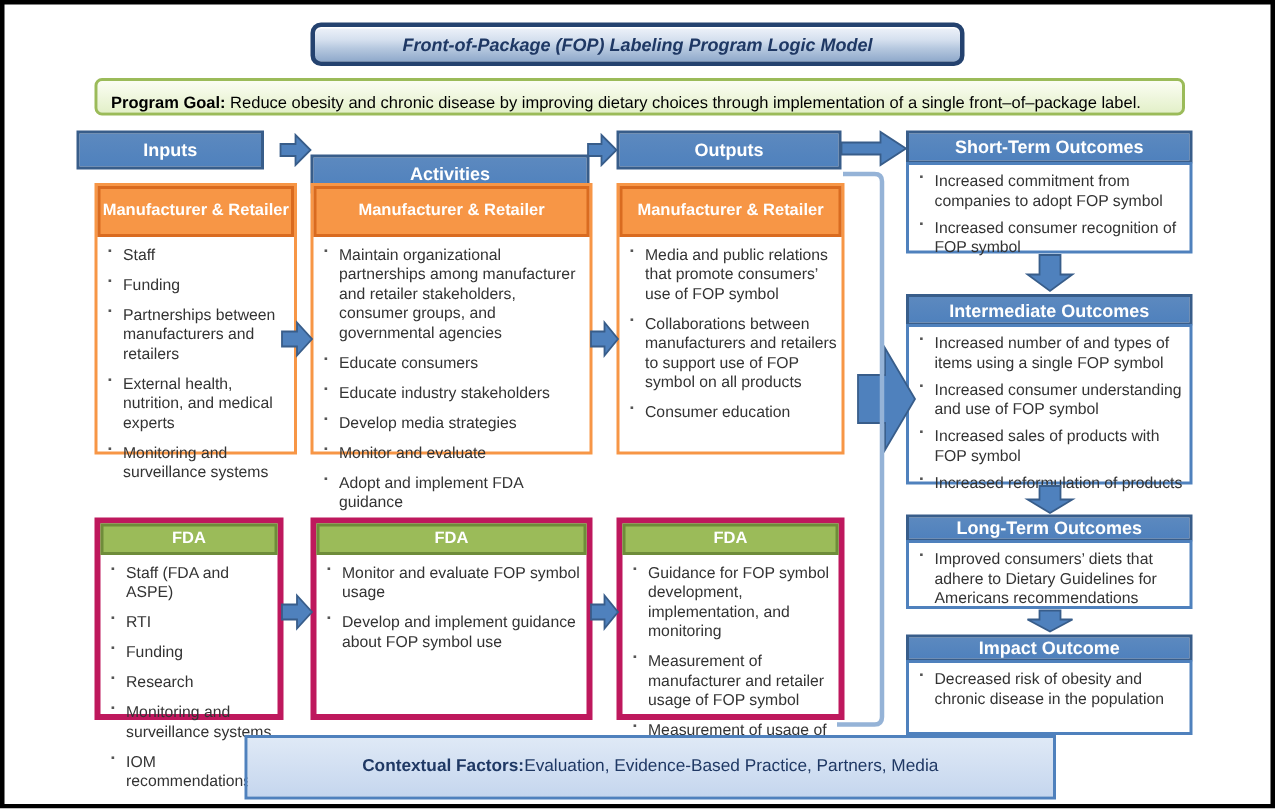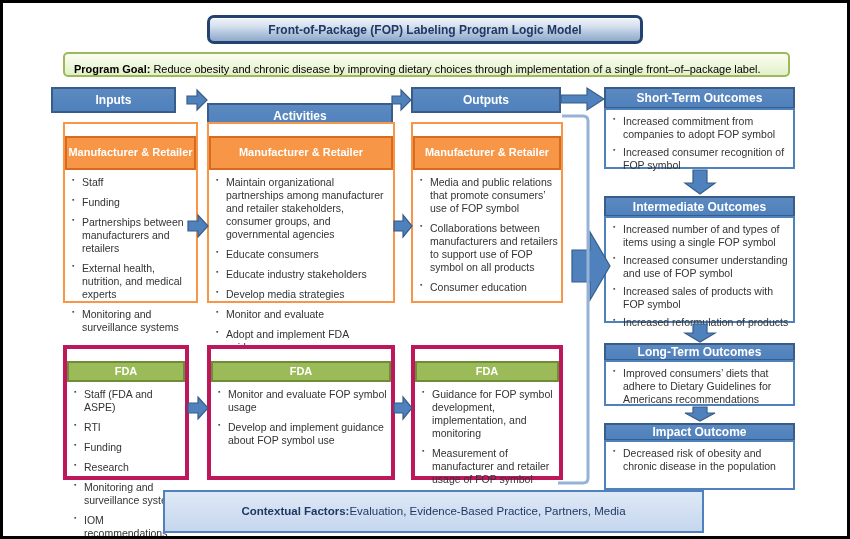--- a/index.html
+++ b/index.html
@@ -10,21 +10,21 @@
   }
   .abs{position:absolute;box-sizing:border-box;}
 
   
   .banner{
     left:204px;top:12px;width:436px;height:29px;
     border:3px solid #24426F;border-radius:7px;
     background:linear-gradient(180deg,#EFF3FA 0%,#D4DFEE 38%,#B6C8DF 62%,#8FA9CB 100%);
     box-shadow:inset 0 1px 0 #ffffff;
     display:flex;align-items:center;justify-content:center;
-    color:#1F3864;font-weight:bold;font-size:12px;
+    color:#1F3864;font-weight:bold;font-size:12px;font-style:italic;
   }
 
   
   .goal{
     left:60px;top:49px;width:727px;height:25px;
     border:2px solid #9BBB59;border-radius:5px;
     background:linear-gradient(180deg,#FBFDF3 0%,#E3F0C9 100%);
     display:flex;align-items:flex-end;padding:0 9px;
     font-size:11px;color:#000;white-space:nowrap;
   }
@@ -38,21 +38,21 @@
     display:flex;align-items:center;justify-content:center;
     color:#fff;font-weight:bold;font-size:12px;
   }
 
   
   .vbox{background:#fff;}
   .vbox.orange{border:2px solid #F79646;}
   .vbox.green{border:4px solid #be185d;}
   .vbox-header{
     display:flex;align-items:center;justify-content:center;text-align:center;
-    color:#fff;font-weight:bold;font-size:11px;line-height:1.2;margin-top:12px;
+    color:#fff;font-weight:bold;font-size:11px;line-height:1.2;
   }
   .orange .vbox-header{background:#F79646;border:2px solid #D96B20;height:30px;}
   .green  .vbox-header{background:#9BBB59;border:2px solid #6E8C3A;height:17px;}
 
   ul.bullets{list-style:none;margin:0;padding:6px 3px 0 7px;}
   ul.bullets li{
     position:relative;padding-left:10px;margin-bottom:7px;
     font-size:10.5px;line-height:1.24;color:#333;
   }
   ul.bullets li::before{

